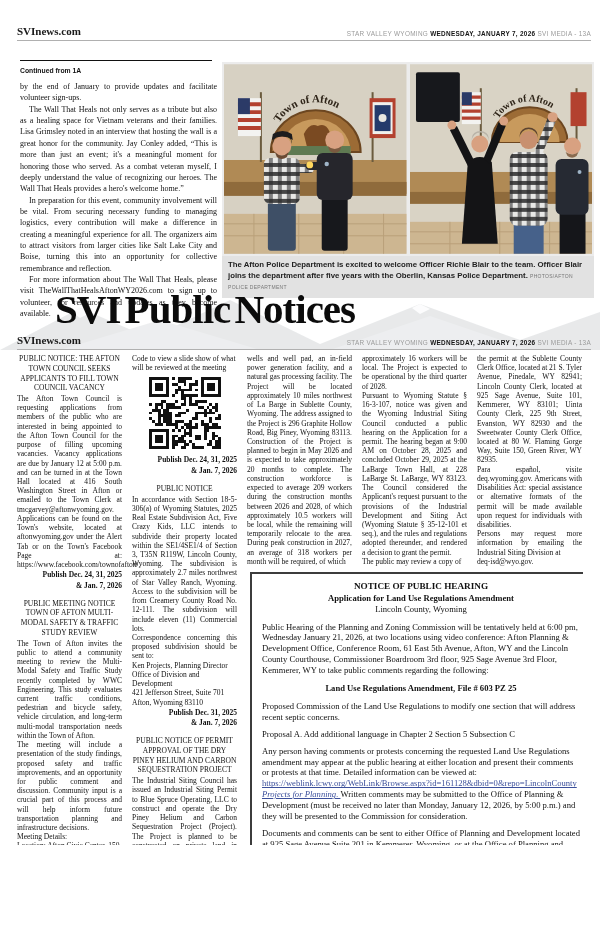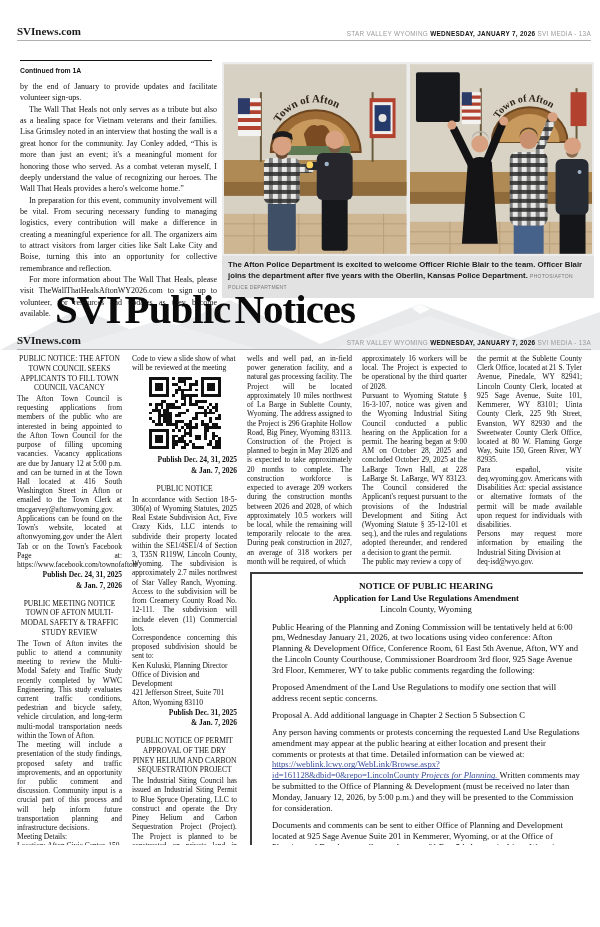--- a/index.html
+++ b/index.html
@@ -46,21 +46,21 @@
   .col.short { max-height:212px; overflow:hidden; }
   .n-head { font-weight:normal; text-align:center; line-height:1.3; margin-bottom:1px; }
   .col p { text-align:justify; }
   .col p.left { text-align:left; }
   .publish { font-weight:bold; text-align:right; margin:1px 0 8px 0; line-height:1.3; }
   .qr-wrap { display:flex; justify-content:center; margin:5px 0 6px 0; }
   .qr-wrap svg { width:72px; height:72px; }
 
   
   .hearing-box { position:absolute; left:233px; top:218px; width:342px; height:350px;
-                 border:2px solid #3c3c3c; background:#fff; padding:7px 10px 6px 20px;
+                 border:2px solid #3c3c3c; background:#fff; padding:7px 10px 6px 10px;
                  font-size:8.6px; line-height:1.27; overflow:hidden; }
   .hb-title { text-align:center; font-weight:bold; font-size:9.2px; }
   .hb-sub { text-align:center; font-weight:bold; }
   .hb-sub2 { text-align:center; margin-bottom:7px; }
   .hearing-box p { margin-bottom:6px; }
   .hb-file { text-align:center; font-weight:bold; margin:7px 0; }
   .hb-link { color:#3b4f9b; text-decoration:underline; }
   .hb-link-it { color:#3b4f9b; text-decoration:underline; font-style:italic; }
   .hb-publish { font-weight:bold; text-align:right; margin-top:2px; }
 </style>
@@ -553,21 +553,21 @@
               <rect x="22" y="24" width="1" height="1" fill="#111"></rect>
               <rect x="23" y="24" width="1" height="1" fill="#111"></rect>
               <rect x="24" y="24" width="1" height="1" fill="#111"></rect>
             </svg>
         </div>
         <div class="publish" style="margin-bottom:0;">Publish Dec. 24, 31, 2025</div>
         <div class="publish">&amp; Jan. 7, 2026</div>
         <div class="n-head">PUBLIC NOTICE</div>
         <p>In accordance with Section 18-5-306(a) of Wyoming Statutes, 2025 Real Estate Subdivision Act, Five Crazy Kids, LLC intends to subdivide their property located within the SE1/4SE1/4 of Section 3, T35N R119W, Lincoln County, Wyoming. The subdivision is approximately 2.7 miles northwest of Star Valley Ranch, Wyoming. Access to the subdivision will be from Creamery County Road No. 12-111. The subdivision will include eleven (11) Commercial lots.</p>
         <p>Correspondence concerning this proposed subdivision should be sent to:</p>
-        <p class="left">Ken Kuluski, Planning Director</p>
+        <p class="left">Ken Projects, Planning Director</p>
         <p class="left">Office of Division and Development</p>
         <p class="left">421 Jefferson Street, Suite 701</p>
         <p class="left">Afton, Wyoming 83110</p>
         <div class="publish" style="margin-bottom:0;">Publish Dec. 31, 2025</div>
         <div class="publish">&amp; Jan. 7, 2026</div>
         <div class="n-head">PUBLIC NOTICE OF PERMIT APPROVAL OF THE DRY PINEY HELIUM AND CARBON SEQUESTRATION PROJECT</div>
         <p>The Industrial Siting Council has issued an Industrial Siting Permit to Blue Spruce Operating, LLC to construct and operate the Dry Piney Helium and Carbon Sequestration Project (Project). The Project is planned to be constructed on private land in Sublette County. Project components will consist of production and water disposal wells and well pads, pipelines, access roads, acid-gas injection</p>
       </div>
 
       <div class="col short">
@@ -586,20 +586,21 @@
         <p>Persons may request more information by emailing the Industrial Siting Division at</p>
         <p class="left">deq-isd@wyo.gov.</p>
       </div>
     </div>
 
     <div class="hearing-box">
       <div class="hb-title">NOTICE OF PUBLIC HEARING</div>
       <div class="hb-sub">Application for Land Use Regulations Amendment</div>
       <div class="hb-sub2">Lincoln County, Wyoming</div>
       <p>Public Hearing of the Planning and Zoning Commission will be tentatively held at 6:00 pm, Wednesday January 21, 2026, at two locations using video conference:  Afton Planning &amp; Development Office, Conference Room, 61 East 5th Avenue, Afton, WY and the Lincoln County Courthouse, Commissioner Boardroom 3rd floor, 925 Sage Avenue 3rd Floor, Kemmerer, WY to take public comments regarding the following:</p>
-      <p>Proposed Amendment of the Land Use Regulations to modify one section that will address recent septic concerns.</p>
+      <div class="hb-file">Land Use Regulations Amendment, File # 603 PZ 25</div>
+      <p>Proposed Commission of the Land Use Regulations to modify one section that will address recent septic concerns.</p>
       <p>Proposal A. Add additional language in Chapter 2 Section 5 Subsection C</p>
       <p><span>Any person having comments or protests concerning the requested Land Use Regulations amendment may appear at the public hearing at either location and present their comments or protests at that time.  Detailed information can be viewed at: </span><span class="hb-link">https://weblink.lcwy.org/WebLink/Browse.aspx?id=161128&amp;dbid=0&amp;repo=LincolnCounty</span><span class="hb-link-it"> Projects for Planning. </span><span> Written comments may be submitted to the Office of Planning &amp; Development (must be received no later than Monday, January 12, 2026, by 5:00 p.m.) and they will be presented to the Commission for consideration.</span></p>
       <p>Documents and comments can be sent to either Office of Planning and Development located at 925 Sage Avenue Suite 201 in Kemmerer, Wyoming, or at the Office of Planning and Development County Annex at 61 East 5th Avenue in Afton, Wyoming. Emails can be sent to Planning@lincolncountywy.gov.</p>
       <div class="hb-publish">Publish Dec. 17, 24, 31, 2025, Jan. 7 &amp; 14, 2026</div>
     </div>
   </main>
 </div>
 
 </body></html>

